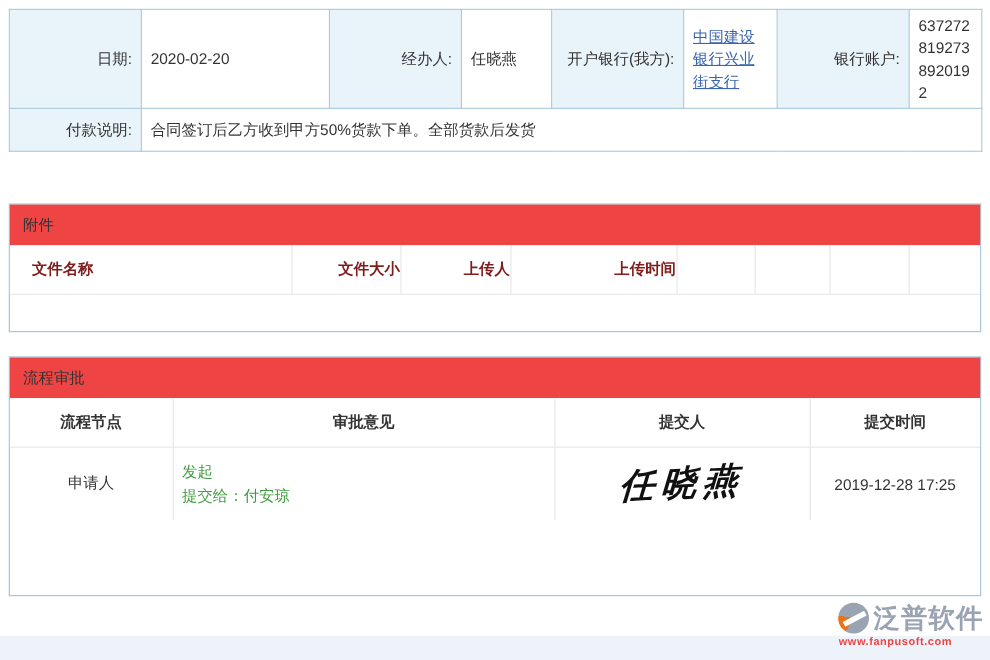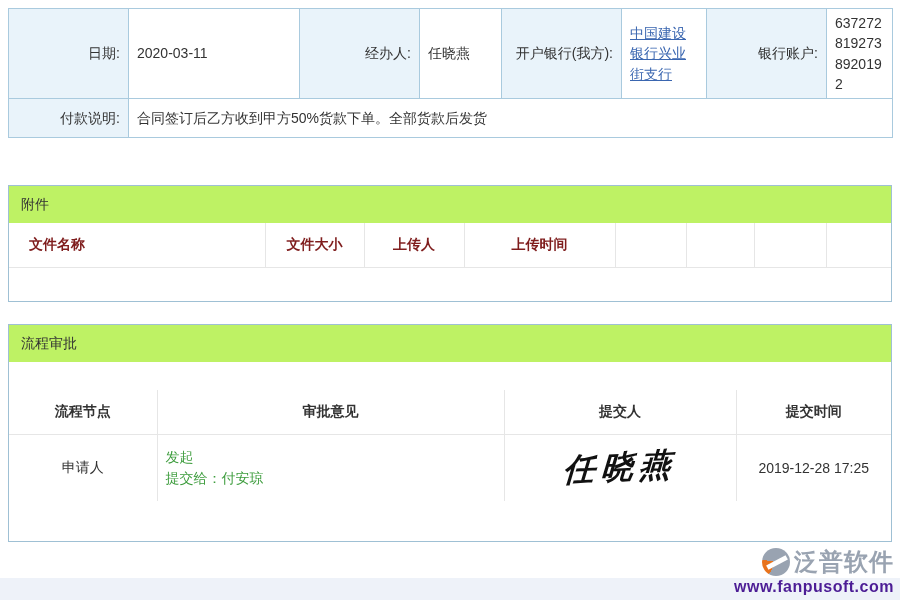--- a/index.html
+++ b/index.html
@@ -15,33 +15,33 @@
   tr.r2 td { height:75px; }
   tr.r3 td { height:39px; }
   .req { color:#d20000; margin-right:2px; }
   .wrapnum { word-break:break-all; }
   a.banklink { color:#3a66b0; text-decoration:underline; cursor:pointer; }
 
   
   .panel { position:absolute; left:8px; width:884px; border:1px solid #9fc0d4; background:#fff; }
   .panel-attach { top:185px; height:117px; }
   .panel-flow   { top:324px; height:218px; }
-  .panel-head { background:#bef264; display:flex; align-items:center; padding:0 12px; font-size:14px; color:#333; }
+  .panel-head { background:#ef4444; display:flex; align-items:center; padding:0 12px; font-size:14px; color:#333; }
   .panel-attach .panel-head { height:37px; }
   .panel-flow .panel-head { height:37px; }
   .btn-batch { margin-left:10px; background:#fdfeff; border:1px solid #cfe3f1; border-radius:4px; color:#a9cbe8; font-size:13px; padding:4px 12px; cursor:pointer; font-family:inherit; }
 
   
   table.attach { width:100%; border-collapse:collapse; table-layout:fixed; font-size:14px; color:#7f1d1d; }
-  table.attach th { height:44px; font-weight:bold; border-right:1px solid #e6e6e6; border-bottom:1px solid #e6e6e6; background:#fff; text-align:center; }
+  table.attach th { height:44px; font-weight:bold; border-right:1px solid #e6e6e6; border-bottom:1px solid #e6e6e6; background:#fff; text-align:right; }
   table.attach th:first-child { text-align:left; padding-left:20px; }
   table.attach th:last-child { border-right:none; }
 
   
-  table.flow { width:100%; border-collapse:collapse; table-layout:fixed; font-size:14px; color:#333;margin-top:28px; }
+  table.flow { width:100%; border-collapse:collapse; table-layout:fixed; font-size:14px; color:#333; }
   table.flow th { height:44px; font-weight:bold; border-right:1px solid #e6e6e6; border-bottom:1px solid #e6e6e6; text-align:center; background:#fff; }
   table.flow td { border-right:1px solid #e6e6e6; border-bottom:1px solid #e6e6e6; vertical-align:middle; }
   table.flow th:last-child, table.flow td:last-child { border-right:none; }
   table.flow tr:last-child td { border-bottom:none; }
   tr.frow td { height:67px; }
   td.node { text-align:center; }
   td.opinion { padding-left:8px; color:#3e9d3e; line-height:21px; }
   td.opinion .ln { display:block; }
   td.sig { text-align:center; }
   .signature { display:inline-block; font-size:32px; color:#111; font-style:italic; font-weight:bold; transform:rotate(-3deg) skewX(-6deg); letter-spacing:6px; }
@@ -50,42 +50,42 @@
 
   
   .footer-strip { position:absolute; left:0; bottom:0; width:900px; height:22px; background:#eef2f9; }
 
   
   .brand { position:absolute; right:6px; top:546px; width:160px; text-align:center; z-index:5; }
   .brand-top { display:flex; align-items:center; justify-content:flex-end; gap:4px; }
   .brand-circle { width:28px; height:28px; border-radius:50%; background:conic-gradient(from 210deg,#e8731d 0 70deg,#99a3b1 70deg 360deg); position:relative; flex:0 0 auto; }
   .brand-circle::after { content:""; position:absolute; left:4px; top:12px; width:22px; height:5px; background:#fff; transform:rotate(-28deg); }
   .brand-name { font-size:24px; font-weight:bold; color:#99a3b1; letter-spacing:1px; white-space:nowrap; }
-  .brand-site { font-size:16px; font-weight:bold; color:#4c1d95; letter-spacing:0.5px; }
+  .brand-site { font-size:10px; font-weight:bold; color:#ef4444; letter-spacing:0.5px; }
 </style>
 </head>
 <body>
 
 <div class="page">
 
   <table class="form">
     <colgroup>
       <col style="width:120px">
         <col style="width:171px">
         <col style="width:120px">
         <col style="width:82px">
       <col style="width:120px">
         <col style="width:85px">
         <col style="width:120px">
         <col style="width:66px">
     </colgroup>
     <tbody>
     <tr class="r2">
       <td class="lbl">日期:</td>
-      <td class="val">2020-03-11</td>
+      <td class="val">2020-02-20</td>
       <td class="lbl">经办人:</td>
       <td class="val">任晓燕</td>
       <td class="lbl">开户银行(我方):</td>
       <td class="val">
         <a class="banklink">中国建设银行兴业街支行</a>
       </td>
       <td class="lbl">银行账户:</td>
       <td class="val wrapnum">6372728192738920192</td>
     </tr>
     <tr class="r3">

